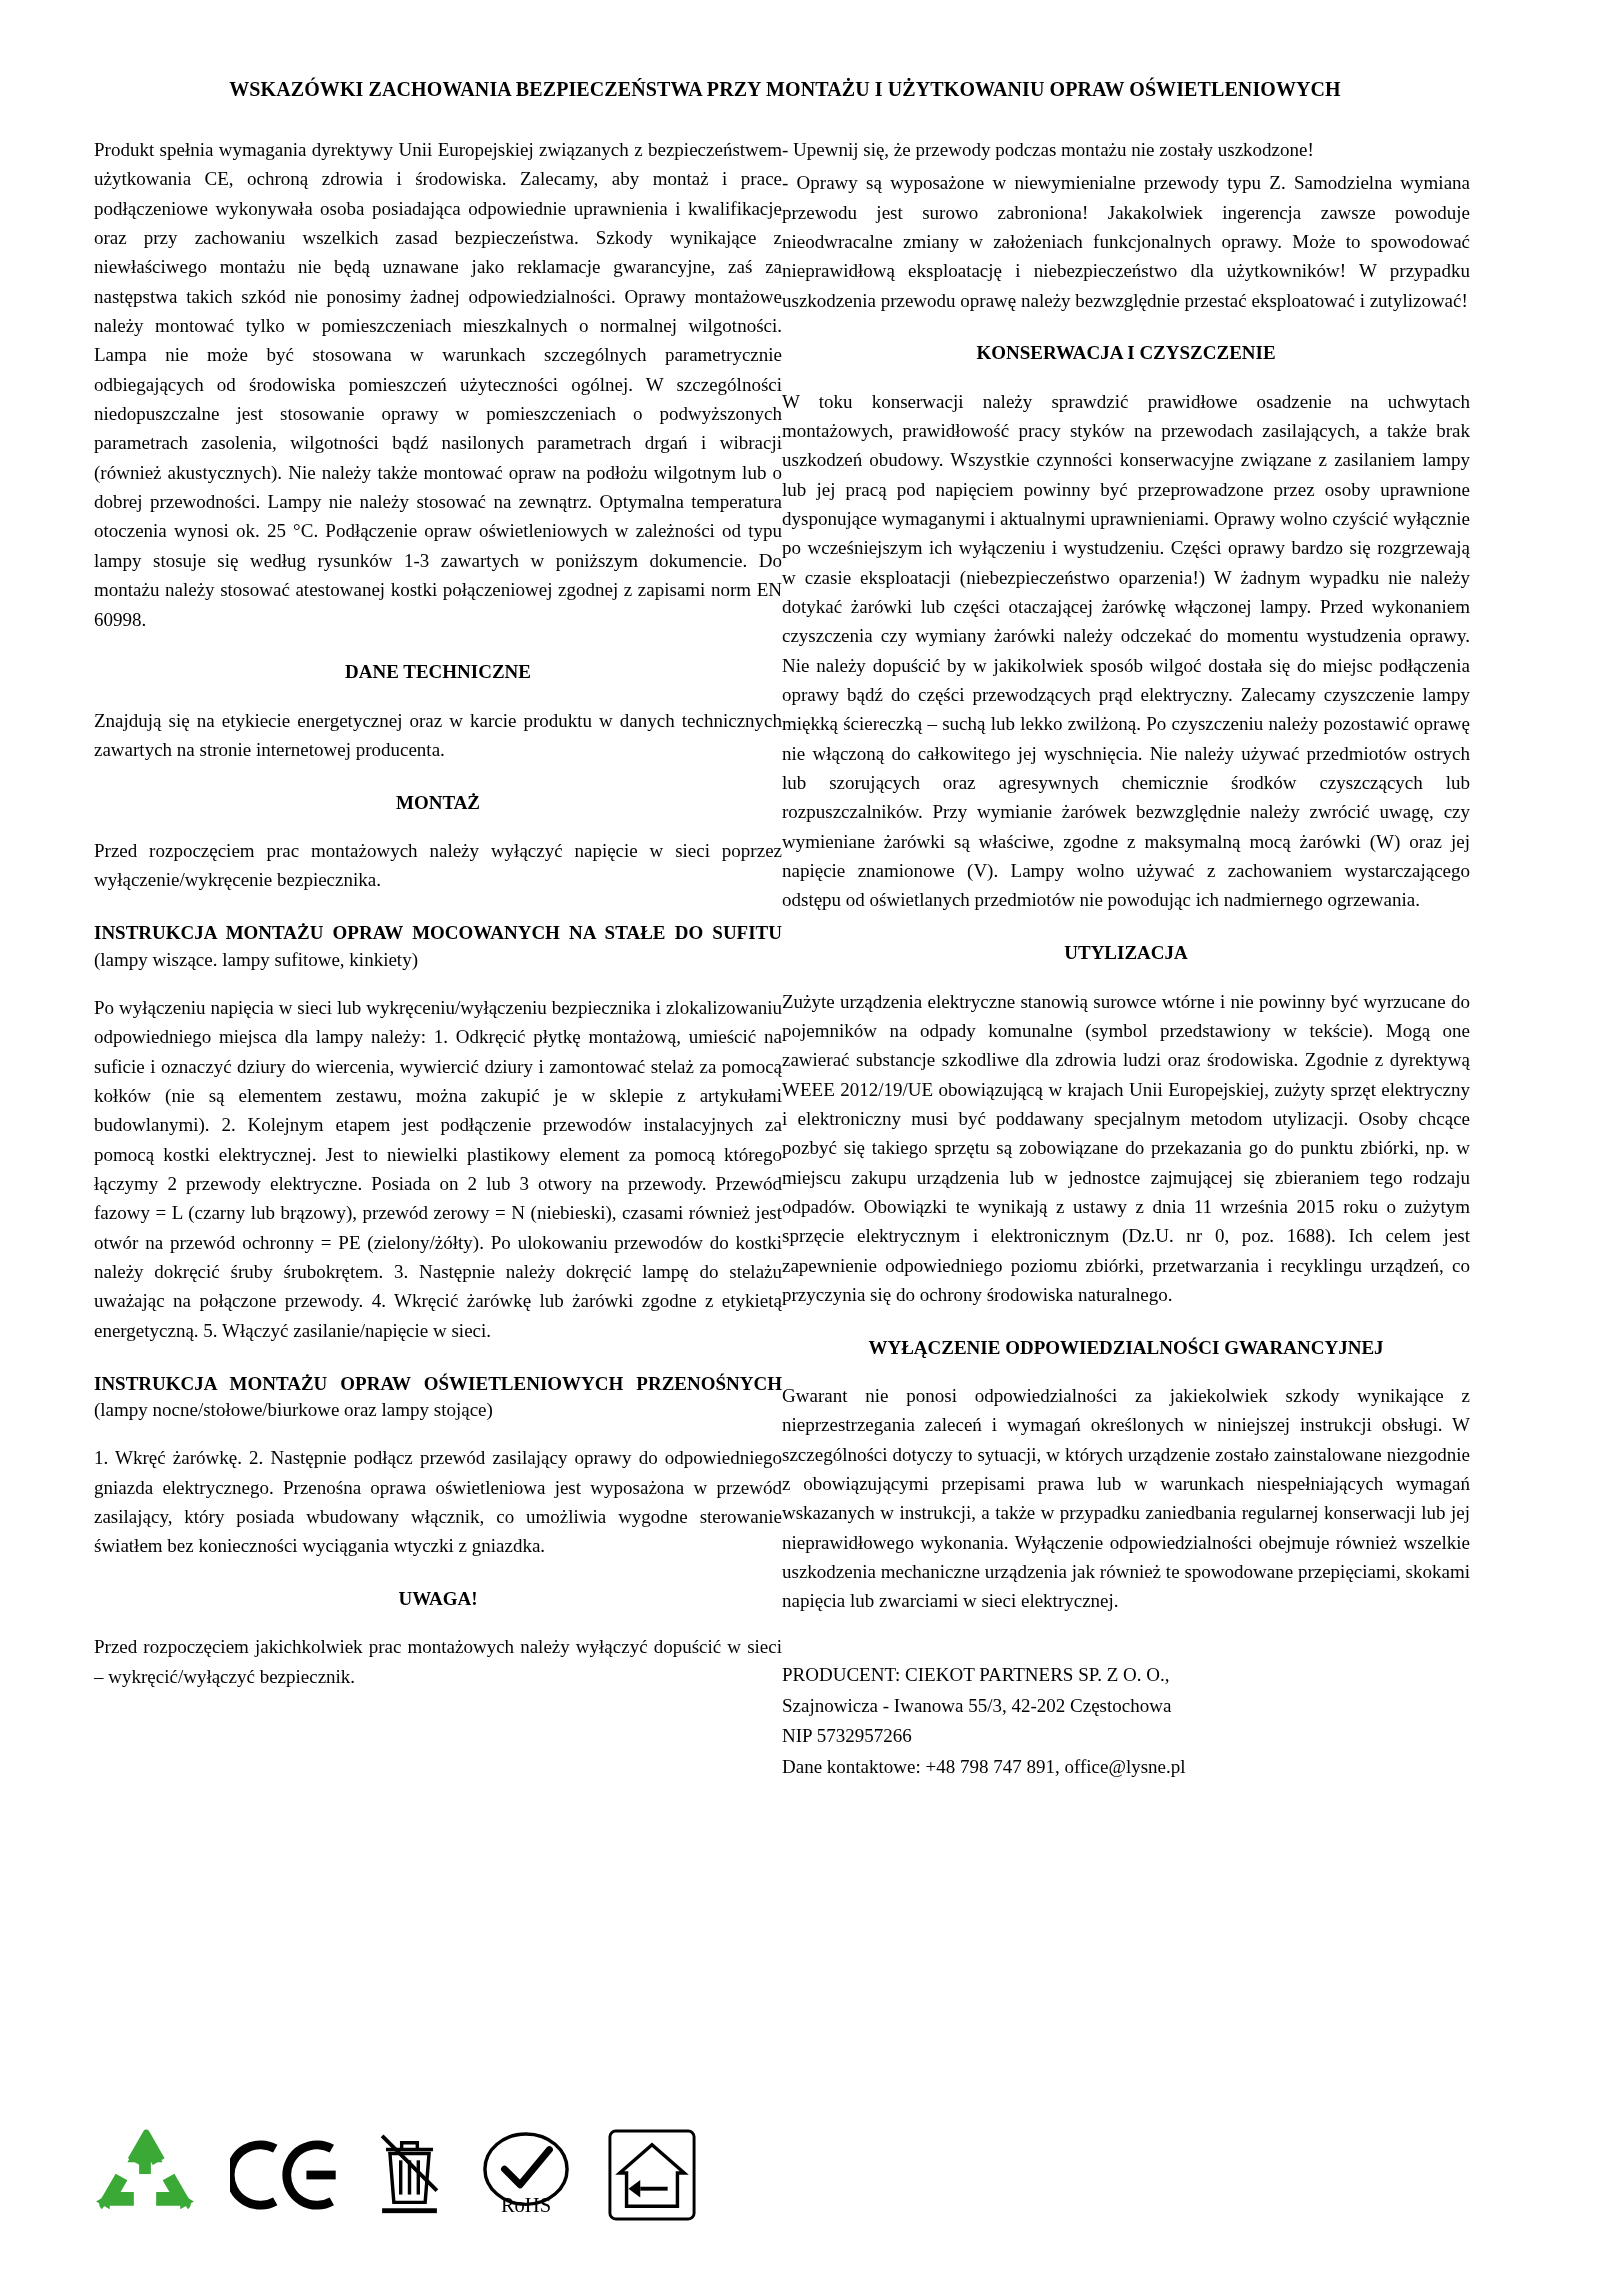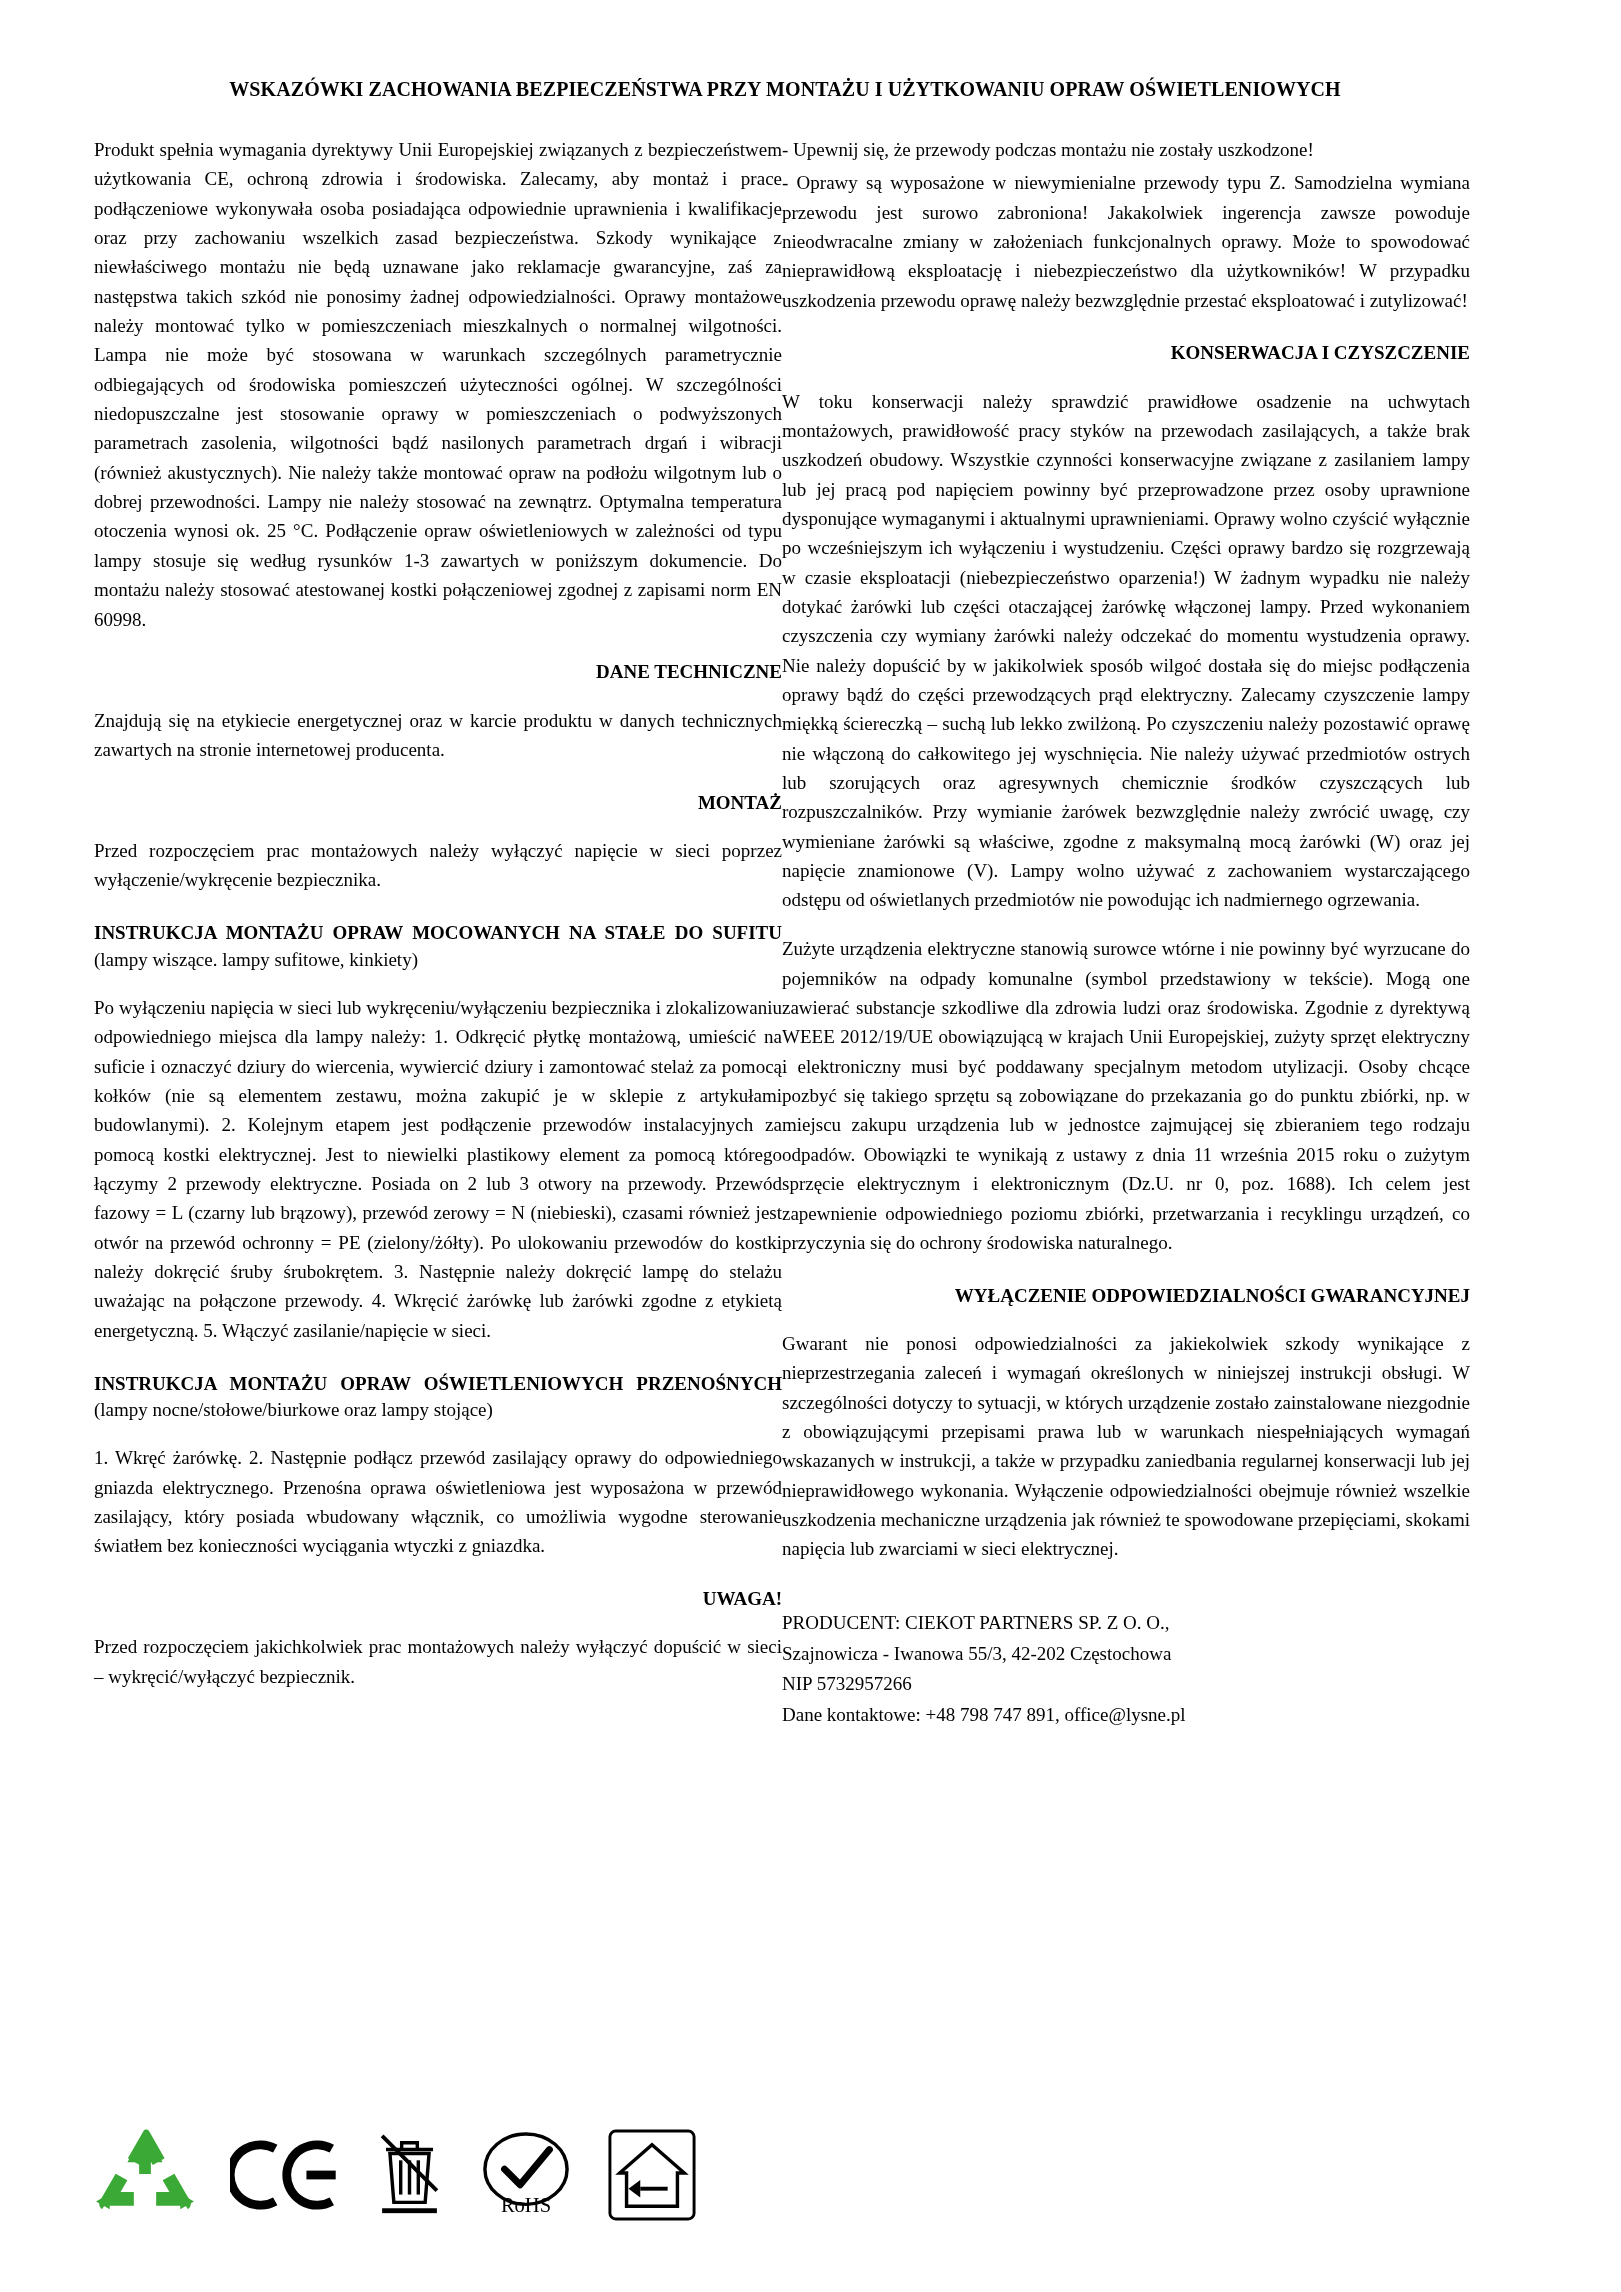--- a/index.html
+++ b/index.html
@@ -43,21 +43,21 @@
     text-align: justify;
     text-justify: inter-word;
     hyphens: none;
   }
   p.body:last-child { margin-bottom: 0; }
   h2.section {
     font-weight: bold;
     font-size: 19px;
     margin: 25.5px 0 19.6px 0;
     line-height: 1.4;
-    text-align: right;
+    text-align: center;
   }
   h2.section.justified {
     text-align: justify;
   }
   h2.section .reg {
     font-weight: normal;
   }
   .dash-list p {
     margin: 0 0 3.9px 0;
   }
@@ -117,20 +117,21 @@
     <div class="col">
 
       <div class="dash-list">
         <p class="body">-  Upewnij się, że przewody podczas montażu nie zostały uszkodzone!</p>
         <p class="body">- Oprawy są wyposażone w niewymienialne przewody typu Z. Samodzielna wymiana przewodu jest surowo zabroniona! Jakakolwiek ingerencja zawsze powoduje nieodwracalne zmiany w założeniach funkcjonalnych oprawy. Może to spowodować nieprawidłową eksploatację i niebezpieczeństwo dla użytkowników! W przypadku uszkodzenia przewodu oprawę należy bezwzględnie przestać eksploatować i zutylizować!</p>
       </div>
 
       <h2 class="section">KONSERWACJA I CZYSZCZENIE</h2>
       <p class="body">W toku konserwacji należy sprawdzić prawidłowe osadzenie na uchwytach montażowych, prawidłowość pracy styków na przewodach zasilających, a także brak uszkodzeń obudowy. Wszystkie czynności konserwacyjne związane z zasilaniem lampy lub jej pracą pod napięciem powinny być przeprowadzone  przez osoby uprawnione dysponujące wymaganymi i aktualnymi uprawnieniami. Oprawy wolno czyścić wyłącznie po wcześniejszym ich wyłączeniu i wystudzeniu. Części oprawy bardzo się rozgrzewają w czasie eksploatacji (niebezpieczeństwo oparzenia!) W żadnym wypadku nie należy dotykać żarówki lub części otaczającej żarówkę włączonej lampy. Przed wykonaniem czyszczenia czy wymiany żarówki należy odczekać do momentu wystudzenia oprawy. Nie należy dopuścić by w jakikolwiek sposób wilgoć dostała się do miejsc podłączenia oprawy bądź do części przewodzących prąd elektryczny. Zalecamy czyszczenie lampy miękką ściereczką – suchą lub lekko zwilżoną. Po czyszczeniu należy pozostawić oprawę nie włączoną do całkowitego jej wyschnięcia. Nie należy używać przedmiotów ostrych lub szorujących oraz agresywnych chemicznie środków czyszczących lub rozpuszczalników. Przy wymianie żarówek bezwzględnie należy zwrócić uwagę, czy wymieniane żarówki są właściwe, zgodne z maksymalną mocą żarówki (W) oraz jej napięcie znamionowe (V). Lampy wolno używać z zachowaniem wystarczającego odstępu od oświetlanych przedmiotów nie powodując ich nadmiernego ogrzewania.</p>
 
+      <h2 class="section">UTYLIZACJA</h2>
       <p class="body">Zużyte urządzenia elektryczne stanowią surowce wtórne i nie powinny być wyrzucane do pojemników na odpady komunalne (symbol przedstawiony w tekście). Mogą one zawierać substancje szkodliwe dla zdrowia ludzi oraz środowiska. Zgodnie z dyrektywą WEEE 2012/19/UE obowiązującą w krajach Unii Europejskiej, zużyty sprzęt elektryczny i elektroniczny musi być poddawany specjalnym metodom utylizacji. Osoby chcące pozbyć się takiego sprzętu są zobowiązane do przekazania go do punktu zbiórki, np. w miejscu zakupu urządzenia lub w jednostce zajmującej się zbieraniem tego rodzaju odpadów. Obowiązki te wynikają z ustawy z dnia 11 września 2015 roku o zużytym sprzęcie elektrycznym i elektronicznym (Dz.U. nr 0, poz. 1688). Ich celem jest zapewnienie odpowiedniego poziomu zbiórki, przetwarzania i recyklingu urządzeń, co przyczynia się do ochrony środowiska naturalnego.</p>
 
       <h2 class="section">WYŁĄCZENIE ODPOWIEDZIALNOŚCI GWARANCYJNEJ</h2>
       <p class="body">Gwarant nie ponosi odpowiedzialności za jakiekolwiek szkody wynikające z nieprzestrzegania zaleceń i wymagań określonych w niniejszej instrukcji obsługi. W szczególności dotyczy to sytuacji, w których urządzenie zostało zainstalowane niezgodnie z obowiązującymi przepisami prawa lub w warunkach niespełniających wymagań wskazanych w instrukcji, a także w przypadku zaniedbania regularnej konserwacji lub jej nieprawidłowego wykonania. Wyłączenie odpowiedzialności obejmuje również wszelkie uszkodzenia mechaniczne urządzenia jak również te spowodowane przepięciami, skokami napięcia lub zwarciami w sieci elektrycznej.</p>
 
       <div class="footer-block">
         <div>PRODUCENT: CIEKOT PARTNERS SP. Z O. O.,</div>
         <div>Szajnowicza - Iwanowa 55/3, 42-202 Częstochowa</div>
         <div>NIP 5732957266</div>
         <div>Dane kontaktowe: +48 798 747 891, office@lysne.pl</div>

